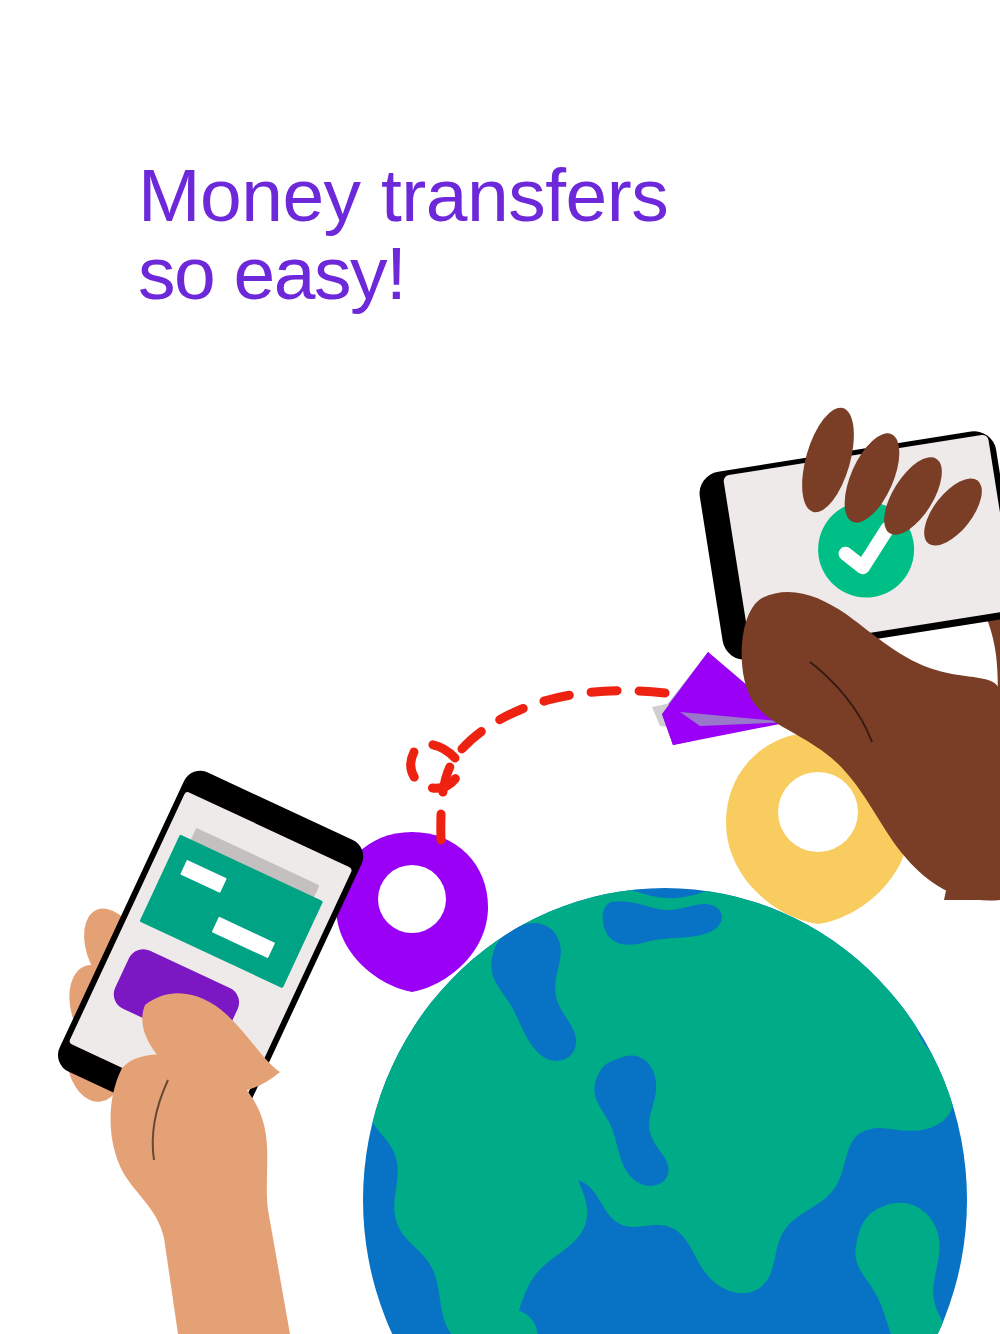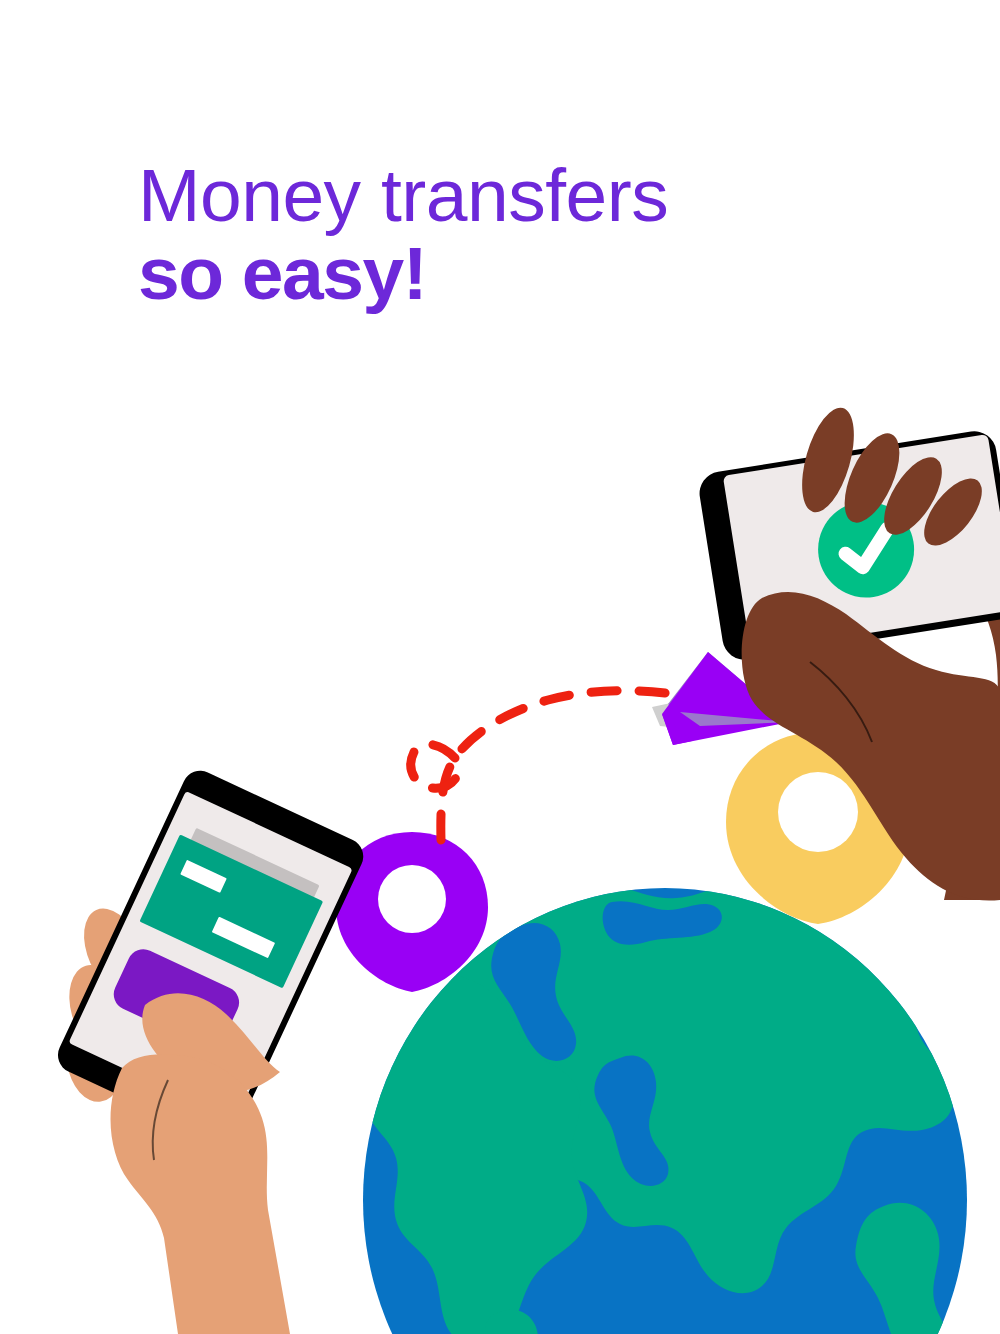--- a/index.html
+++ b/index.html
@@ -28,21 +28,21 @@
     letter-spacing: -0.5px;
     margin-top: 12px;
   }
   .hl-line {
     display: block;
     font-size: 75px;
     font-weight: 300;
     white-space: nowrap;
   }
   .hl-line.bold {
-    font-weight: 700;
+    font-weight: 400;
     letter-spacing: -1.5px;
   }
   #art {
     position: absolute;
     left: 0;
     top: 0;
     width: 1000px;
     height: 1334px;
   }
   #art svg {

